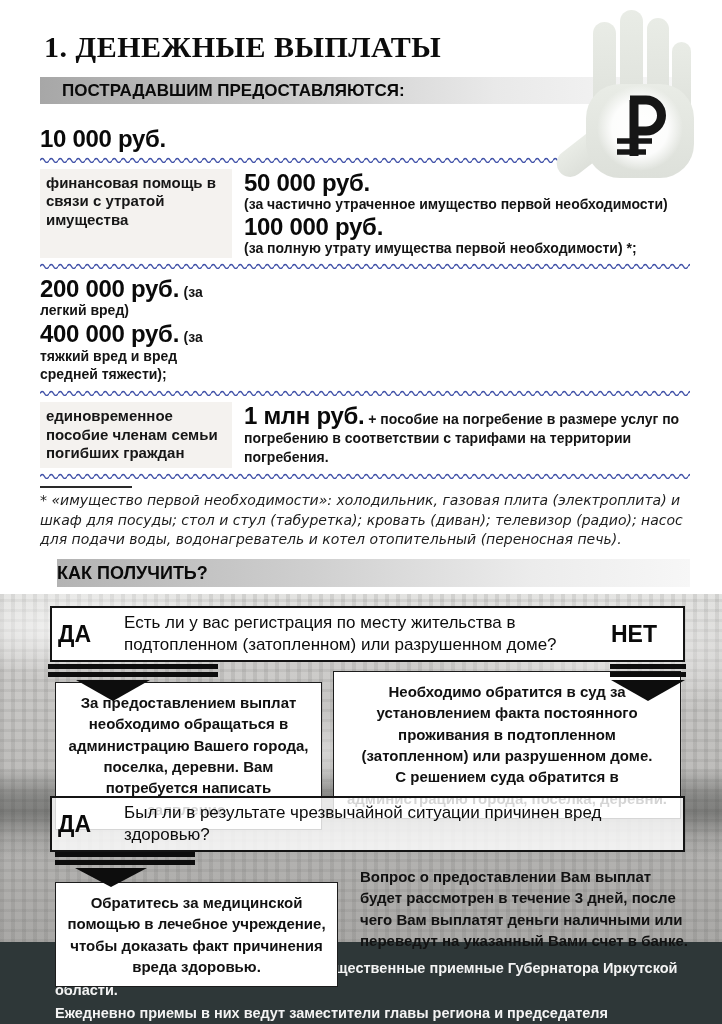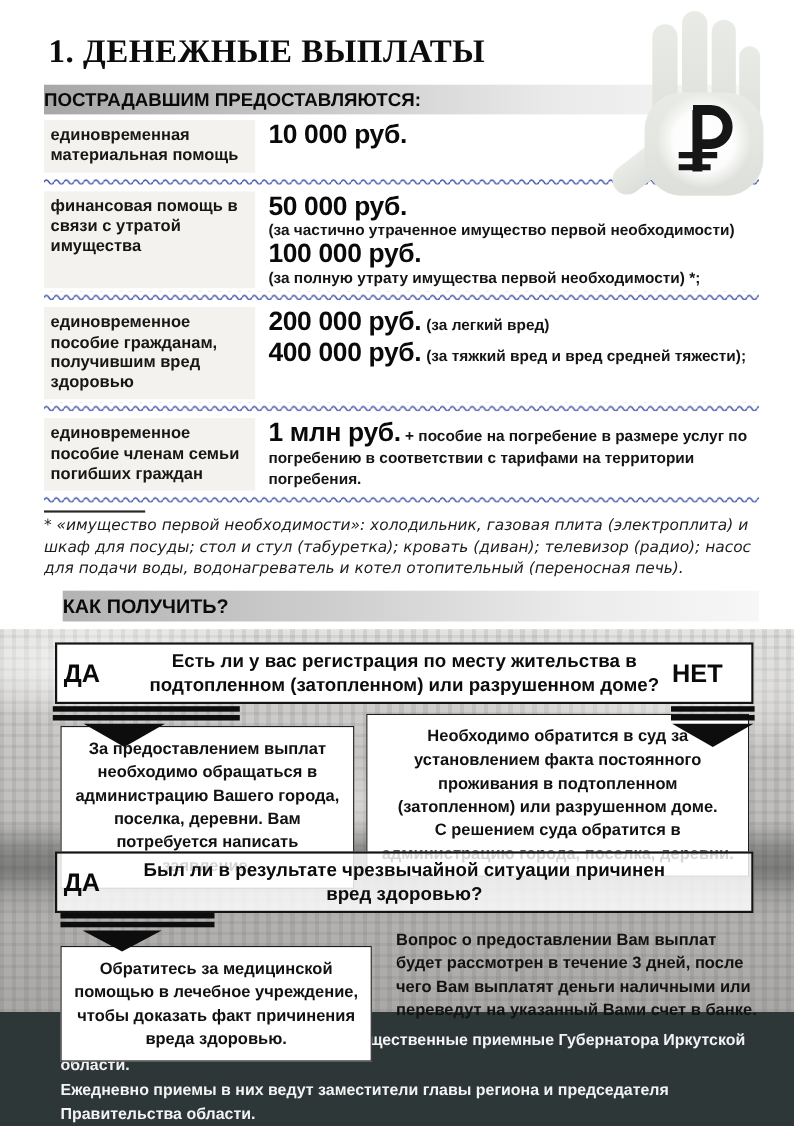--- a/index.html
+++ b/index.html
@@ -22,23 +22,23 @@
     color:#0c0c0c;
   }
   
   .hand-wrap {
     position:absolute; top:4px; right:6px;
     width:170px; height:176px; z-index:6;
     pointer-events:none;
   }
   
   .tbl-header {
-    margin:13px 32px 0 40px;
+    margin:13px 32px 16px 40px;
     height:27px; line-height:27px;
-    padding-left:0;
+    padding-left:22px;
     font-weight:bold; font-size:17px; color:#0a0a0a;
     background:linear-gradient(90deg,#a7a7a7 0%,#c6c6c6 35%,#e9e9e9 70%,#f8f8f8 100%);
   }
   .row {
     display:grid;
     grid-template-columns:192px 1fr;
     column-gap:12px;
     margin:0 32px 0 40px;
     padding-top:5px;
   }
@@ -94,21 +94,21 @@
     align-items:center;
     min-height:56px;
     padding:4px 6px;
     z-index:2;
   }
   .qbox.translucent { background:rgba(255,255,255,.82); }
   .yn {
     font-weight:bold; font-size:23px; color:#0a0a0a;
   }
   .qtext {
-    text-align:center; font-weight:bold; font-size:17px; line-height:1.3; color:#0c0c0c;
+    font-weight:normal; font-size:17px; line-height:1.3; color:#0c0c0c;
   }
   .arrow { position:absolute; z-index:3; }
   .arrow .bar { height:5px; background:#0d0d0d; margin-bottom:3px; }
   .arrow .tri {
     width:0; height:0;
     border-left:37px solid transparent;
     border-right:37px solid transparent;
     border-top:21px solid #0d0d0d;
   }
   .arrow-yes1 { left:48px;  top:70px; width:170px; }
@@ -184,21 +184,20 @@
       <path d="M71 148 H100" stroke-width="5.5"></path>
     </g>
   </svg>
 </div>
 
 <h1 class="page-title">1. ДЕНЕЖНЫЕ ВЫПЛАТЫ</h1>
 
 <div class="tbl-header">ПОСТРАДАВШИМ ПРЕДОСТАВЛЯЮТСЯ:</div>
 
 <div class="row">
-  <div class="row-label">единовременная материальная помощь</div>
   <div class="amount-cell">
     <div class="big">10 000 руб.</div>
   </div>
 </div>
 <svg class="wave">
     <rect width="100%" height="100%" fill="url(#wv)"></rect>
   </svg>
 
 <div class="row">
   <div class="row-label">финансовая помощь в связи с утратой имущества</div>
@@ -207,21 +206,20 @@
     <div class="note">(за частично утраченное имущество первой необходимости)</div>
     <div class="big">100 000 руб.</div>
     <div class="note">(за полную утрату имущества первой необходимости) *;</div>
   </div>
 </div>
 <svg class="wave">
     <rect width="100%" height="100%" fill="url(#wv)"></rect>
   </svg>
 
 <div class="row">
-  <div class="row-label">единовременное пособие гражданам, получившим вред здоровью</div>
   <div class="amount-cell">
     <div class="amount-line">
       <span class="big">200 000 руб.</span>
       <span class="inline-note">(за легкий вред)</span>
     </div>
     <div class="amount-line">
       <span class="big">400 000 руб.</span>
       <span class="inline-note">(за тяжкий вред  и вред средней тяжести);</span>
     </div>
   </div>

